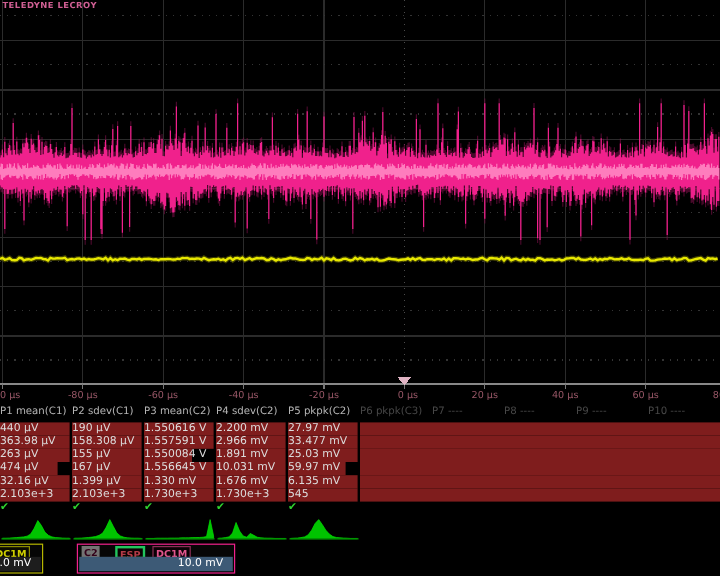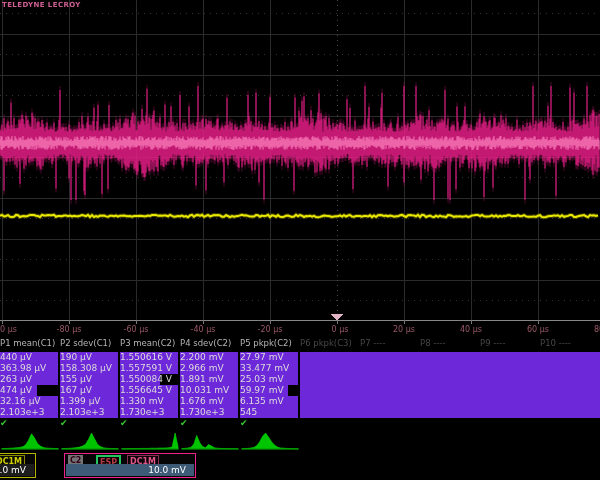--- a/index.html
+++ b/index.html
@@ -9,21 +9,21 @@
   #brand-logo{position:absolute;left:2px;top:1px;font-size:7px;font-weight:bold;
               color:#cf5f93;letter-spacing:.4px;line-height:9px;}
   
   #measure-table{position:absolute;left:0;top:338px;width:600px;height:92px;}
   .mt-row{position:absolute;left:0;width:600px;height:11px;}
   .mt-cell{position:absolute;top:0;height:11px;font-size:9px;line-height:11px;
            text-align:left;padding-right:4px;box-sizing:border-box;white-space:nowrap;}
   .mt-head{color:#b5b5b5;font-size:8.5px;}
   .mt-head.inactive{color:#474747;}
   .mt-val{color:#dcdcdc;}
-  .mt-bg{background:#6d28d9;}
+  .mt-bg{background:#7f1d1d;}
   .mt-check{color:#2fd32f;font-size:9px;}
   
   .histicon{position:absolute;top:431px;height:20px;}
   
   #bottom-bar{position:absolute;left:0;top:452px;width:600px;height:28px;background:#000;}
   .ch-box{position:absolute;top:1px;height:25px;box-sizing:border-box;border:1px solid;background:#060606;}
   .badge{position:absolute;top:1px;height:11px;font-size:8px;font-weight:bold;line-height:11px;
          padding:0 2px;box-sizing:border-box;white-space:nowrap;}
   .ch-val{position:absolute;left:1px;right:1px;bottom:1px;height:12px;font-size:9px;line-height:12px;
           color:#fff;text-align:right;padding-right:8px;box-sizing:border-box;white-space:nowrap;}
@@ -119,21 +119,21 @@
       </div>
       <div class="mt-row " style="top: 36px;">
         <div class="mt-cell mt-val mt-bg" style="left: 0px; width: 58px;">263 µV</div>
         <div class="mt-cell mt-val mt-bg" style="left: 60px; width: 58px;">155 µV</div>
         <div class="mt-cell mt-val mt-bg" style="left: 120px; width: 40px;">1.550084 V</div>
         <div class="mt-cell mt-val mt-bg" style="left: 180px; width: 58px;">1.891 mV</div>
         <div class="mt-cell mt-val mt-bg" style="left: 240px; width: 58px;">25.03 mV</div>
         <div class="mt-cell mt-bg" style="left: 300px; width: 300px;"></div>
       </div>
       <div class="mt-row " style="top: 47px;">
-        <div class="mt-cell mt-val mt-bg" style="left: 0px; width: 37px;">474 µV</div>
+        <div class="mt-cell mt-val mt-bg" style="left: 0px; width: 48px;">474 µV</div>
         <div class="mt-cell mt-val mt-bg" style="left: 60px; width: 58px;">167 µV</div>
         <div class="mt-cell mt-val mt-bg" style="left: 120px; width: 58px;">1.556645 V</div>
         <div class="mt-cell mt-val mt-bg" style="left: 180px; width: 58px;">10.031 mV</div>
         <div class="mt-cell mt-val mt-bg" style="left: 240px; width: 48px;">59.97 mV</div>
         <div class="mt-cell mt-bg" style="left: 300px; width: 300px;"></div>
       </div>
       <div class="mt-row " style="top: 58px;">
         <div class="mt-cell mt-val mt-bg" style="left: 0px; width: 58px;">32.16 µV</div>
         <div class="mt-cell mt-val mt-bg" style="left: 60px; width: 58px;">1.399 µV</div>
         <div class="mt-cell mt-val mt-bg" style="left: 120px; width: 58px;">1.330 mV</div>

